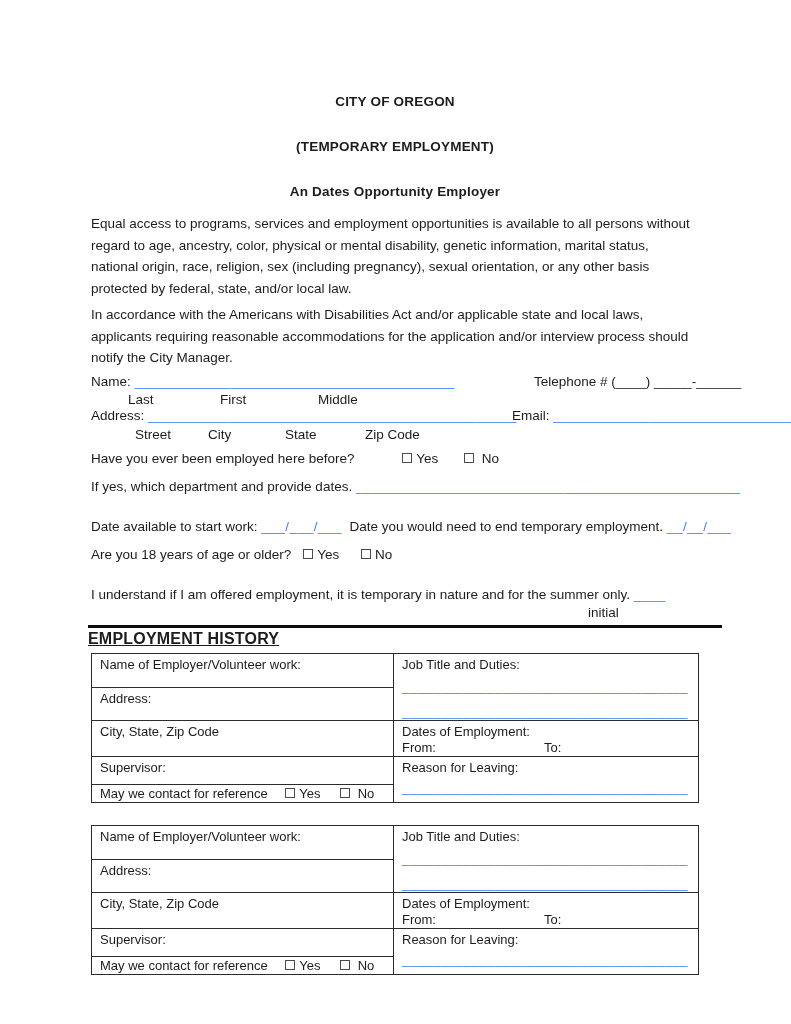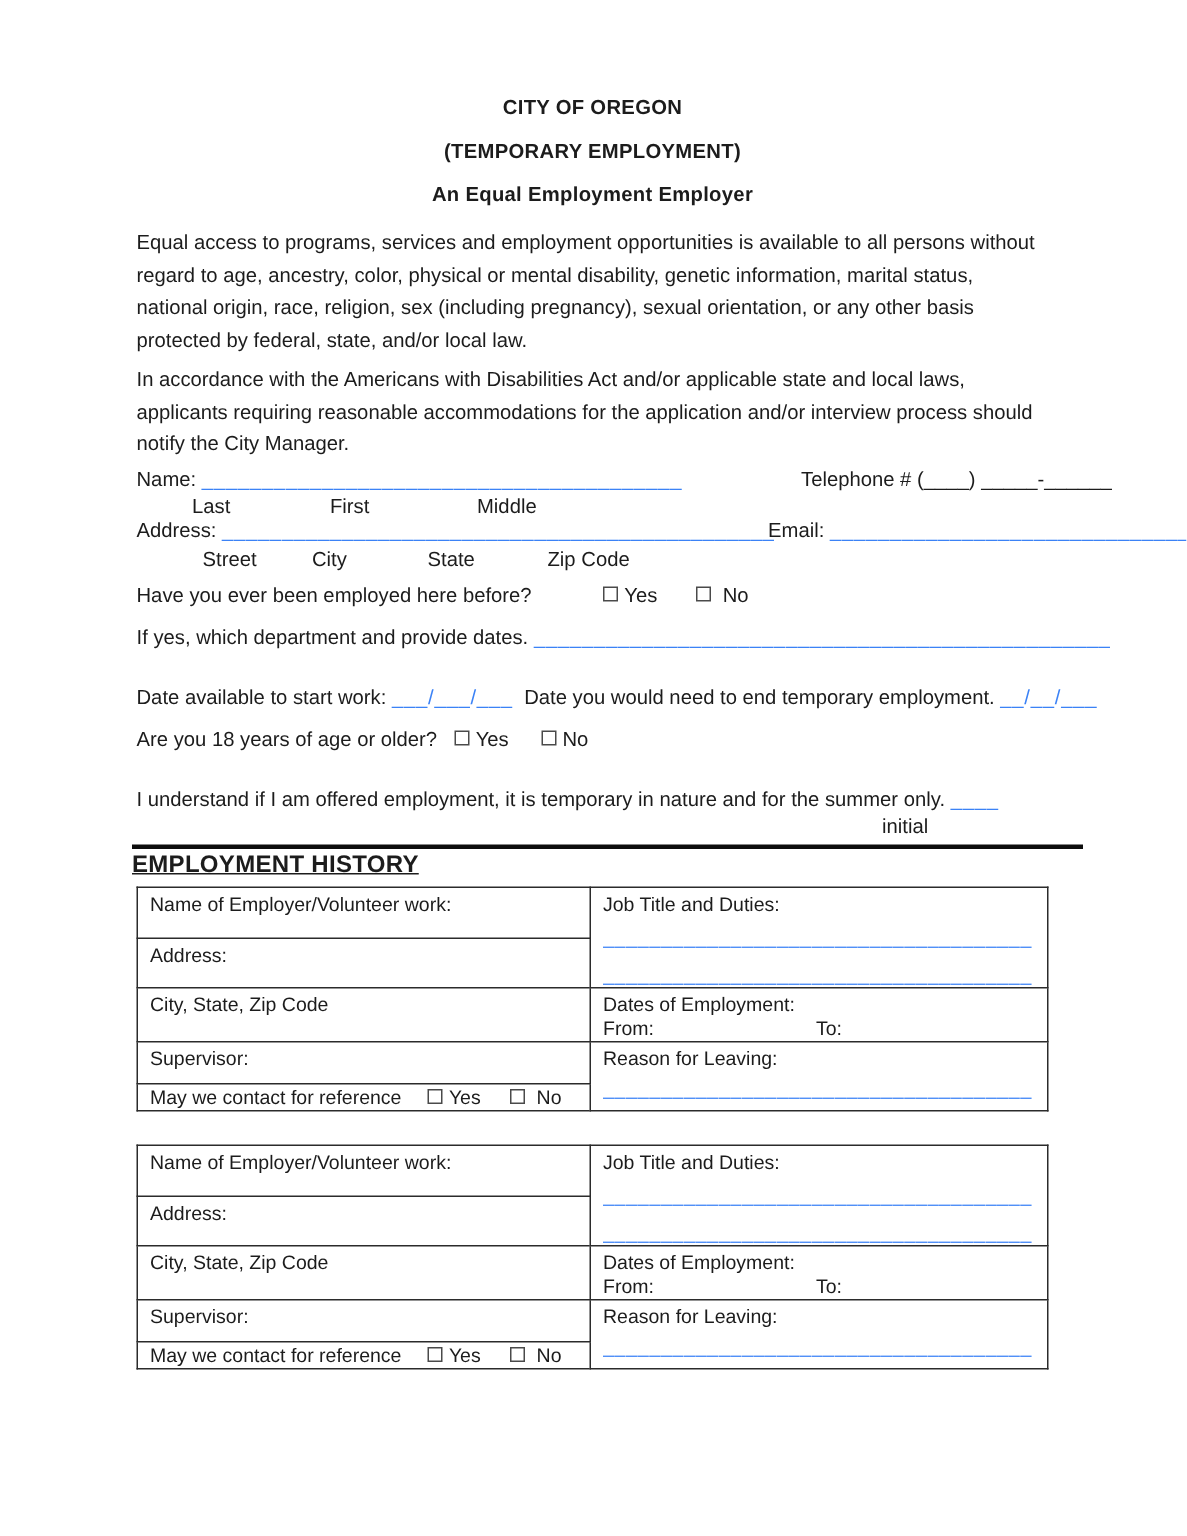--- a/index.html
+++ b/index.html
@@ -7,21 +7,21 @@
     position:relative;
     width:791px; height:1024px;
     background:#ffffff;
     box-sizing:border-box;
     padding:64px 60px 0 91px;
     font-family:"Liberation Sans", sans-serif;
     color:#1c1c1c;
     overflow:hidden;
   }
   .titles { width:608px; text-align:center; }
-  .title-line { font-weight:bold; font-size:13.5px; line-height:15px; margin-bottom:14px; letter-spacing:.2px; }
+  .title-line { font-weight:bold; font-size:13.5px; line-height:15px; margin-bottom:14px; letter-spacing:.2px;margin-top:30px; }
   p.intro { width:604px; font-size:13.5px; line-height:21.5px; margin:0 0 5px 0; }
   .row { position:relative; font-size:13.5px; line-height:15px; white-space:nowrap; }
   .abs { position:absolute; top:0; }
   .sub { font-size:13.5px; height:15px; }
   .blank { color:#3b82f6; letter-spacing:.5px; }
   .mt4{margin-top:4px;} .mt3{margin-top:3px;} .mt1{margin-top:1px;} .mt9{margin-top:9px;}
   .mt13{margin-top:13px;} .mt11{margin-top:25px;} .mt5{margin-top:5px;} .mt7{margin-top:7px;} .mt22{margin-top:22px;}
   .cb { width:8px; height:8px; border:1px solid #4a4a4a; display:inline-block; margin-right:4px; background:#fff; }
   .cbg { display:inline-block; }
   .divider { width:634px; margin-left:-3px; height:3px; background:#0d0d0d; }
@@ -35,21 +35,21 @@
   .fromto { display:flex; } .fromto .from { width:142px; }
 </style>
 </head>
 <body>
 
 <div class="page">
 
   <div class="titles">
     <div class="title-line">CITY OF OREGON</div>
     <div class="title-line">(TEMPORARY EMPLOYMENT)</div>
-    <div class="title-line">An Equal Employment Employer</div>
+    <div class="title-line">An Dates Opportunity Employer</div>
   </div>
 
   <p class="intro">Equal access to programs, services and employment opportunities is available to all persons without regard to age, ancestry, color, physical or mental disability, genetic information, marital status, national origin, race, religion, sex (including pregnancy), sexual orientation, or any other basis protected by federal, state, and/or local law.</p>
   <p class="intro">In accordance with the Americans with Disabilities Act and/or applicable state and local laws, applicants requiring reasonable accommodations for the application and/or interview process should notify the City Manager.</p>
 
   <div class="row mt4">
     <span>Name:</span>
     <span class="blank">________________________________________</span>
     <span class="abs" style="left:443px">Telephone # (____) _____-______</span>
   </div>

